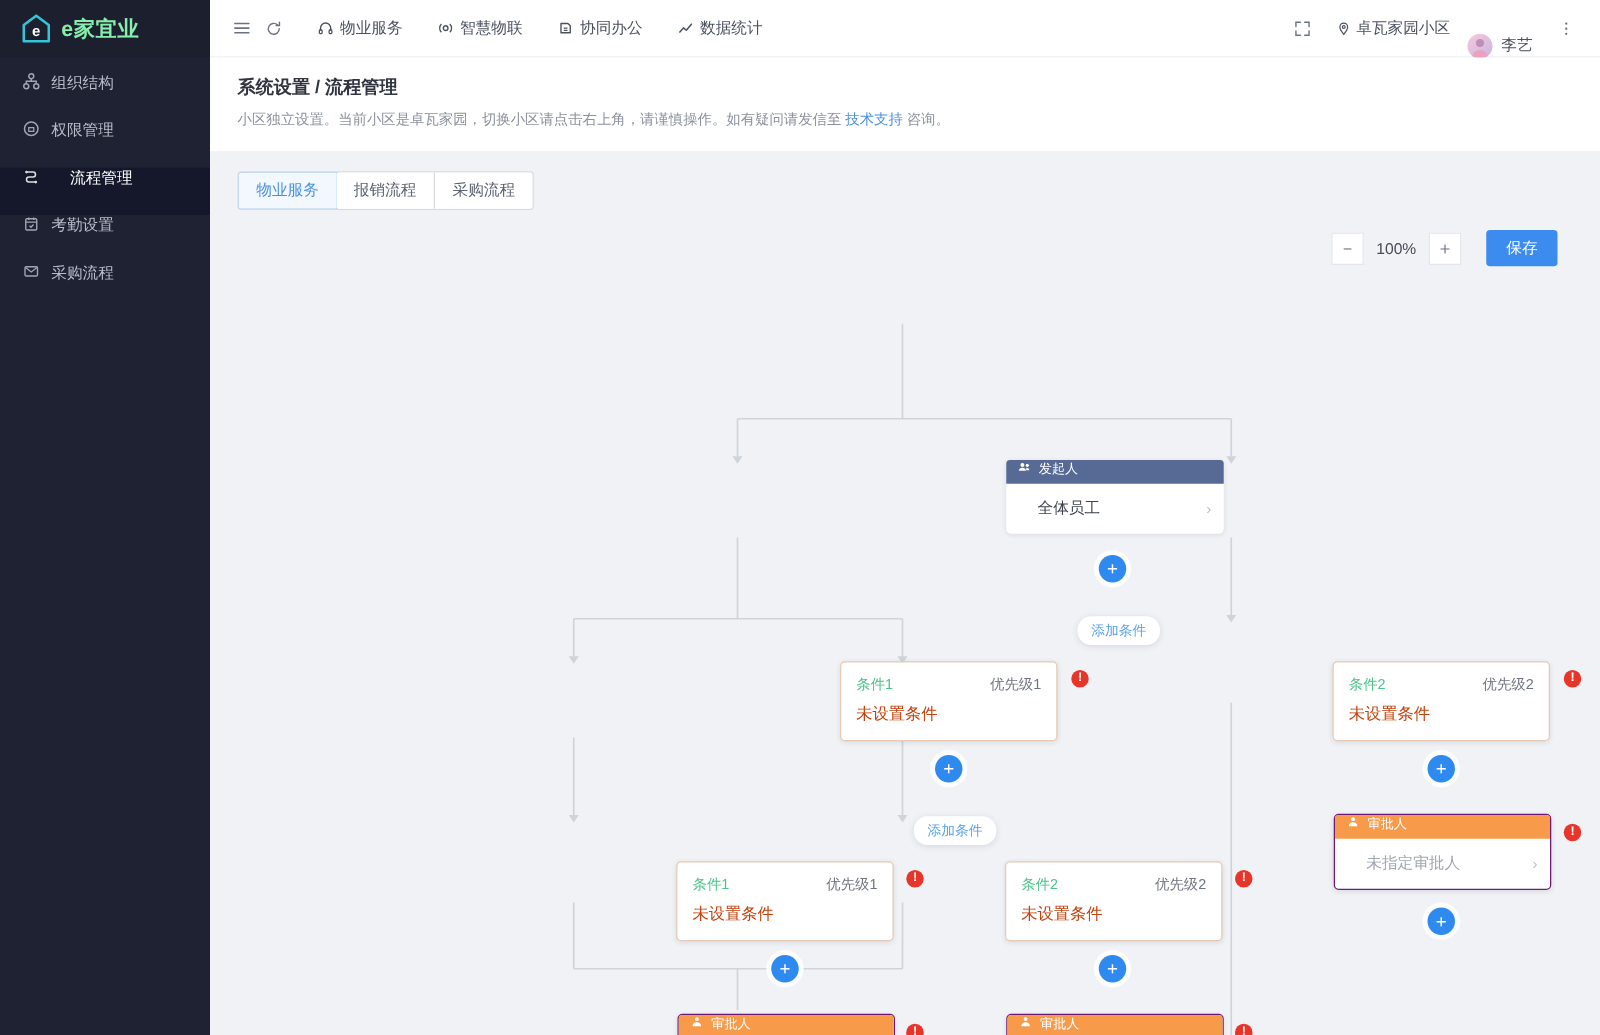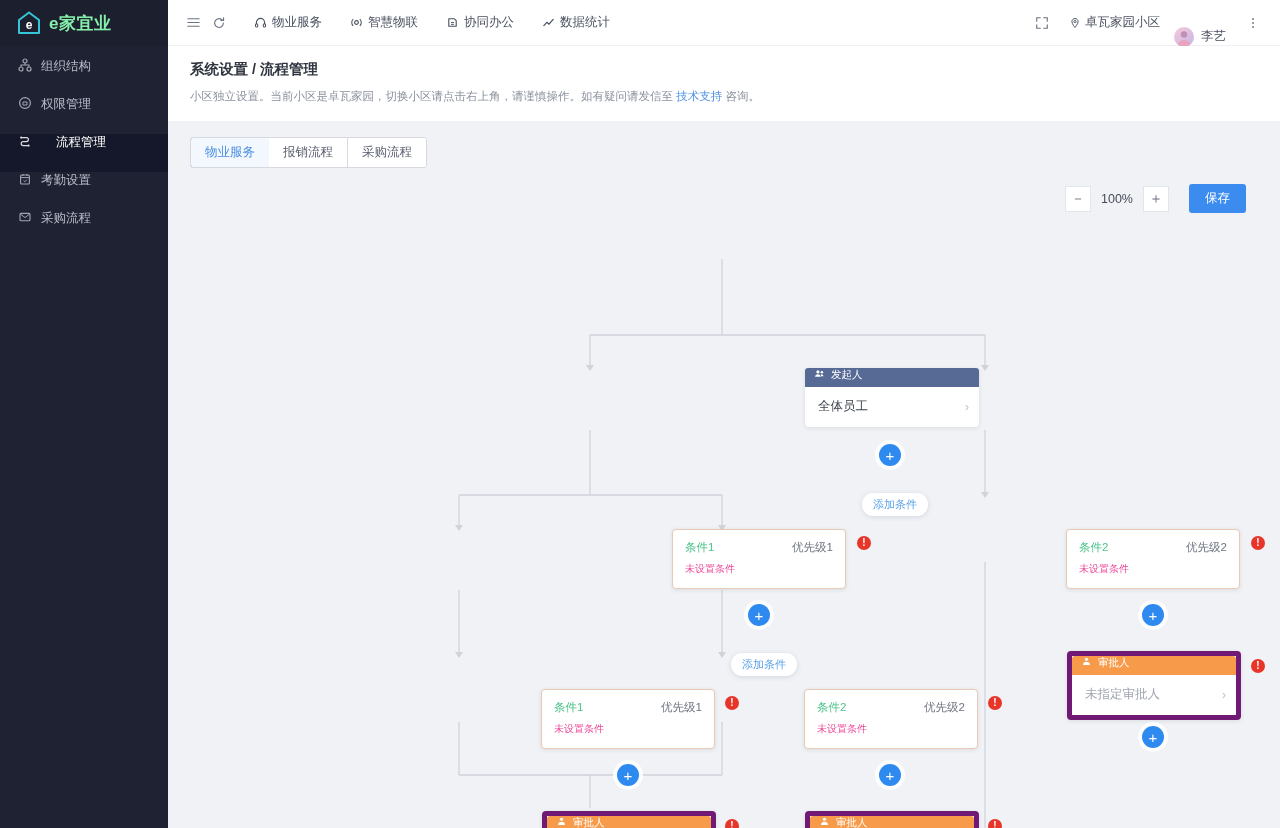--- a/index.html
+++ b/index.html
@@ -120,41 +120,41 @@
     box-shadow: 0 1px 4px rgba(30,40,60,.10);
     cursor: pointer; z-index: 10;
   }
   .node-hd {
     display: flex; align-items: flex-start; gap: 6px;
     height: 19px; padding: 0 9px;
     border-radius: 3px 3px 0 0;
     font-size: 10.5px; color: #fff;
   }
   .node.start .node-hd { background: #576a95; }
-  .node.approver { border: 5px solid #701a75; }
+  .node.approver { border: 1px solid #701a75; }
   .node.approver .node-hd { background: #f79b4b; }
   .node-bd {
-    padding: 11px 10px 12px 13px; display: flex; align-items: center;
+    padding: 11px 10px 12px 25px; display: flex; align-items: center;
     font-size: 12.5px; color: #3d424d; min-height: 36px;
   }
   .node-bd .txt { flex: 1; }
   .node-bd .txt.muted { color: #a0a5b0; }
   .node-bd .chev { color: #bcc1c9; font-size: 12px; }
 
   .node.cond {
     border: 1px solid #e7c9b4; background: #fff;
     width: 174px; padding: 0;
   }
   .cond-top {
     display: flex; align-items: center; padding: 10px 12px 0 12px;
     font-size: 11.5px;
   }
   .cond-name { color: #4ec28a; flex: 1; }
   .cond-prio { color: #6e7481; }
-  .cond-body { padding: 7px 12px 12px 12px; font-size: 10px; color: #ec4899; }
+  .cond-body { padding: 7px 12px 12px 12px; font-size: 13px; color: #c2410c; }
 
   .err-badge {
     position: absolute; width: 14px; height: 14px; border-radius: 50%;
     background: #e8352a; color: #fff; font-size: 10px; font-weight: bold;
     display: flex; align-items: center; justify-content: center;
     z-index: 15; cursor: pointer; line-height: 1;
   }
 
   .plus {
     position: absolute; width: 22px; height: 22px; border-radius: 50%;

